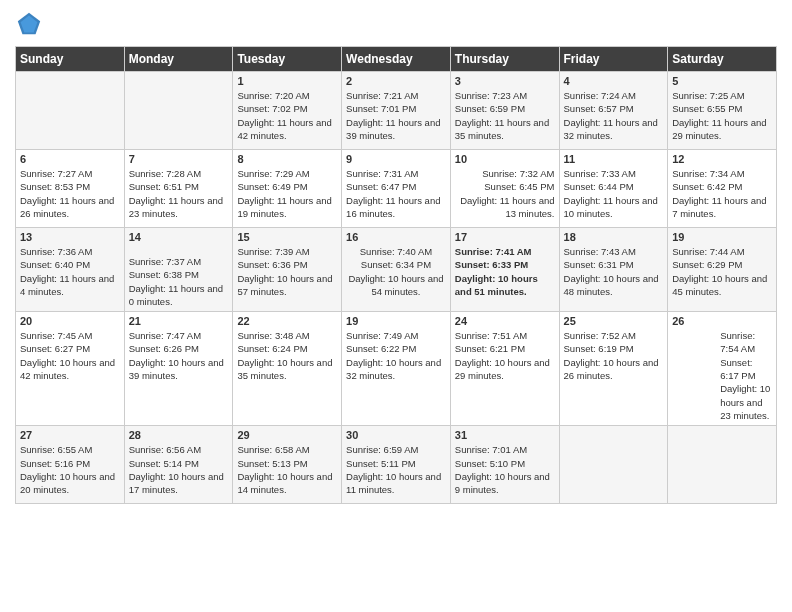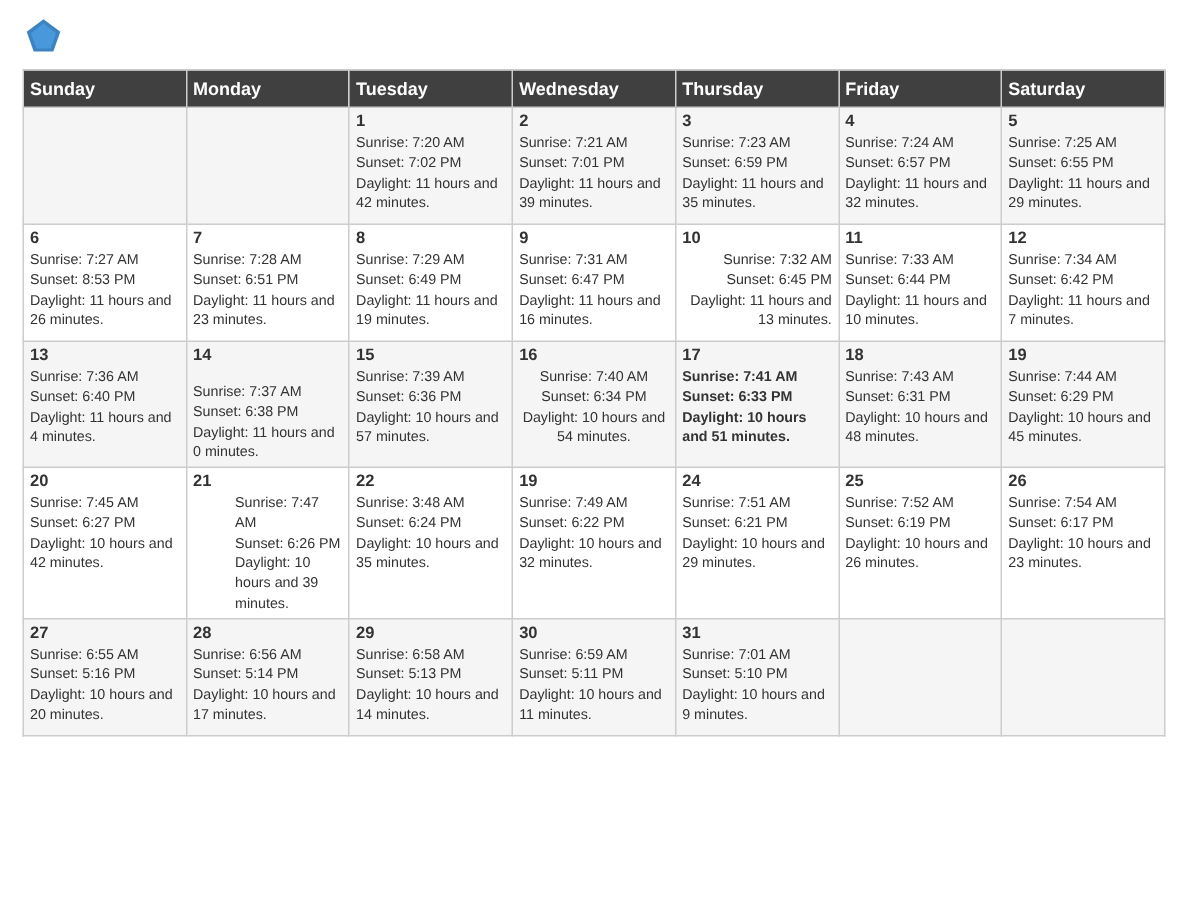--- a/index.html
+++ b/index.html
@@ -249,21 +249,21 @@
         </tr>
         <tr>
           <td>
             <span class="day-number">20</span>
             <div class="cell-info" style="white-space: pre-line;">Sunrise: 7:45 AM
 Sunset: 6:27 PM
 Daylight: 10 hours and 42 minutes.</div>
           </td>
           <td>
             <span class="day-number">21</span>
-            <div class="cell-info" style="white-space: pre-line; margin-left: 28px;">Sunrise: 7:47 AM
+            <div class="cell-info" style="white-space: pre-line;">Sunrise: 7:47 AM
 Sunset: 6:26 PM
 Daylight: 10 hours and 39 minutes.</div>
           </td>
           <td>
             <span class="day-number">22</span>
             <div class="cell-info" style="white-space: pre-line;">Sunrise: 3:48 AM
 Sunset: 6:24 PM
 Daylight: 10 hours and 35 minutes.</div>
           </td>
           <td>
@@ -279,21 +279,21 @@
 Daylight: 10 hours and 29 minutes.</div>
           </td>
           <td>
             <span class="day-number">25</span>
             <div class="cell-info" style="white-space: pre-line;">Sunrise: 7:52 AM
 Sunset: 6:19 PM
 Daylight: 10 hours and 26 minutes.</div>
           </td>
           <td>
             <span class="day-number">26</span>
-            <div class="cell-info" style="white-space: pre-line;">Sunrise: 7:54 AM
+            <div class="cell-info" style="white-space: pre-line; margin-left: 48px;">Sunrise: 7:54 AM
 Sunset: 6:17 PM
 Daylight: 10 hours and 23 minutes.</div>
           </td>
         </tr>
         <tr>
           <td>
             <span class="day-number">27</span>
             <div class="cell-info" style="white-space: pre-line;">Sunrise: 6:55 AM
 Sunset: 5:16 PM
 Daylight: 10 hours and 20 minutes.</div>

